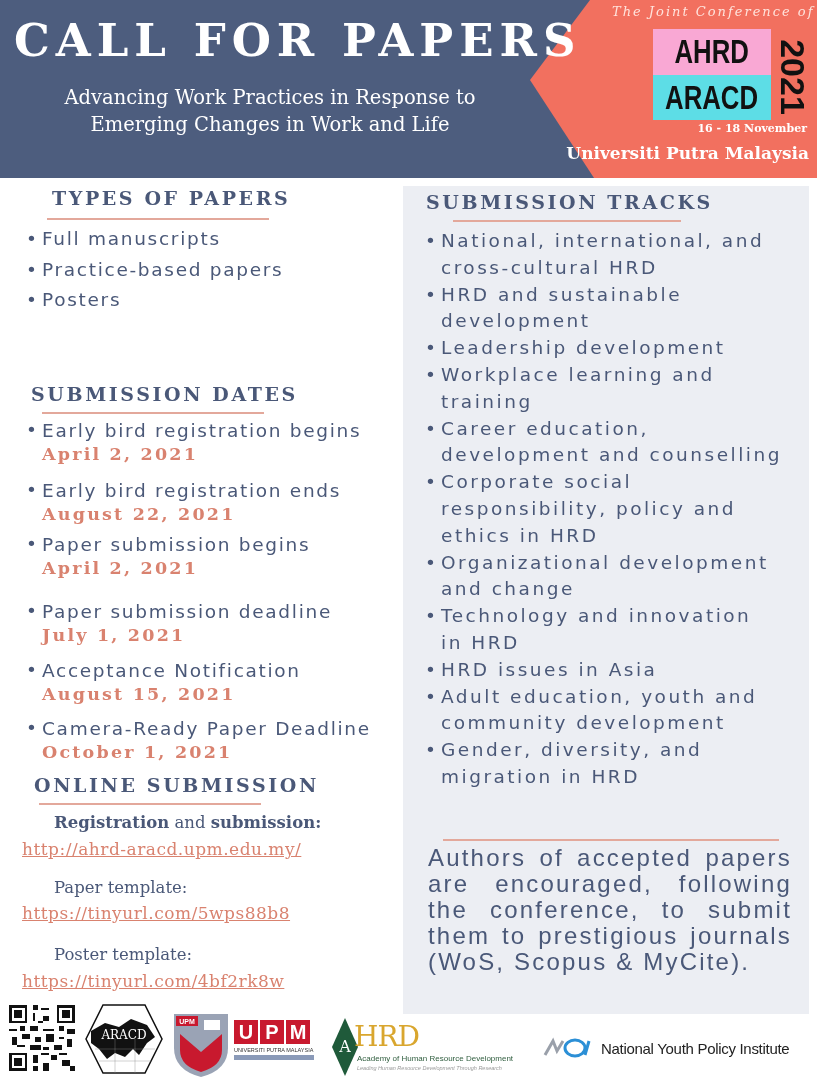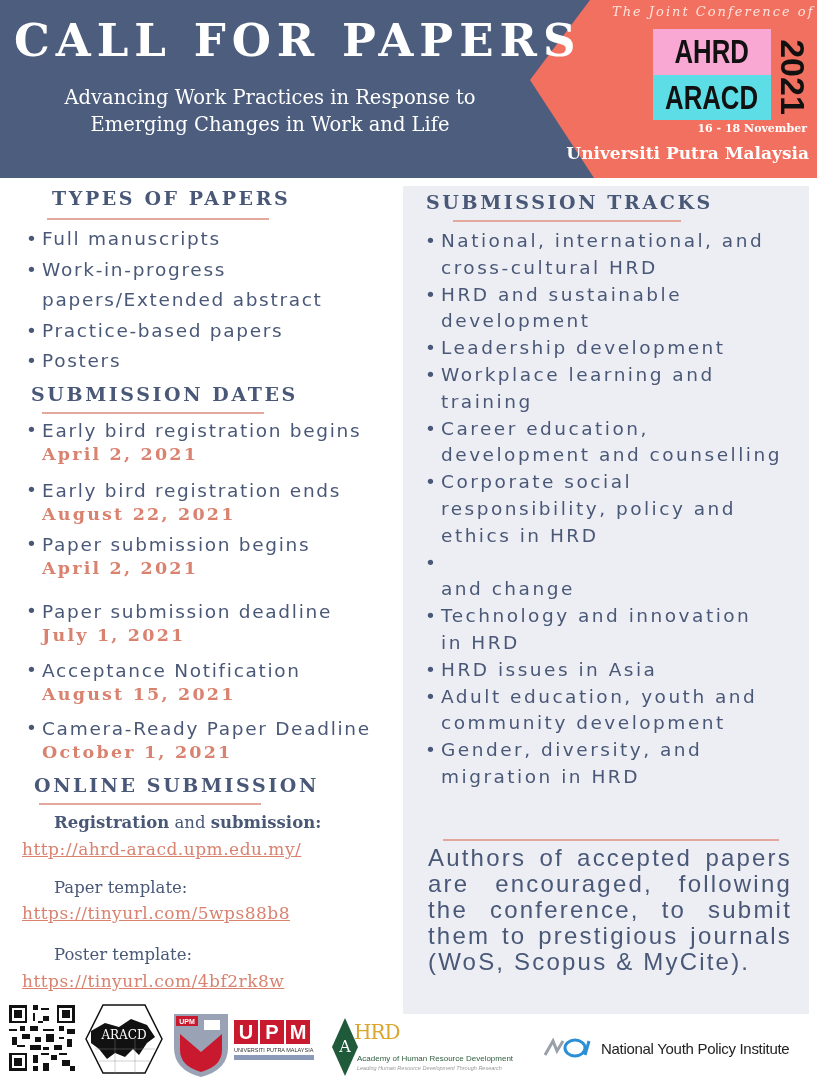--- a/index.html
+++ b/index.html
@@ -51,21 +51,21 @@
   .qr { position: absolute; left: 9px; top: 5px; width: 66px; height: 66px; }
   .aracd { position: absolute; left: 85px; top: 3px; width: 78px; height: 72px; }
   .upm-shield { position: absolute; left: 172px; top: 12px; width: 58px; height: 66px; }
   .upm-word { position: absolute; left: 234px; top: 20px; width: 80px; height: 50px; }
   .upm-letters { display: flex; gap: 2px; }
   .upm-letters span { display: inline-block; width: 24px; height: 24px; background: #c8192e; color: #fff; font-family: "Liberation Sans", sans-serif; font-weight: bold; font-size: 20px; line-height: 24px; text-align: center; }
   .upm-sub { font-family: "Liberation Sans", sans-serif; font-size: 5.5px; color: #333; margin-top: 3px; white-space: nowrap; }
   .upm-band { margin-top: 2px; height: 5px; background: #8a9ab8; }
   .ahrd-logo { position: absolute; left: 330px; top: 18px; width: 180px; height: 60px; }
   .ahrd-diamond { position: absolute; left: 2px; top: 0; width: 26px; height: 58px; }
-  .ahrd-word { position: absolute; left: 24px; top: 2px; font-family: "DejaVu Serif", serif; font-size: 20px; color: #d9a62e; letter-spacing: -1px; }
+  .ahrd-word { position: absolute; left: 24px; top: 2px; font-family: "DejaVu Serif", serif; font-size: 28px; color: #d9a62e; letter-spacing: -1px; }
   .ahrd-sub { position: absolute; left: 27px; top: 36px; font-family: "Liberation Sans", sans-serif; font-size: 8px; color: #2f5d3e; white-space: nowrap; }
   .ahrd-tag { position: absolute; left: 27px; top: 47px; font-family: "Liberation Sans", sans-serif; font-style: italic; font-size: 5.5px; color: #999; white-space: nowrap; }
   .nypi { position: absolute; left: 543px; top: 34px; height: 28px; display: flex; align-items: center; gap: 6px; }
   .nypi-mark { width: 52px; height: 22px; }
   .nypi-name { font-family: "Liberation Sans", sans-serif; font-size: 15px; color: #222; letter-spacing: -0.3px; white-space: nowrap; }
 </style>
 </head>
 <body>
 
 <div class="header">
@@ -90,21 +90,20 @@
     <span>2021</span>
   </div>
   <div class="conf-dates">16 - 18 November</div>
   <div class="conf-venue">Universiti Putra Malaysia</div>
 </div>
 
 <div class="sec-heading" style="left:52px; top:187px;">TYPES OF PAPERS</div>
 <div class="sec-rule" style="left:47px; top:218px; width:222px;"></div>
 <ul class="list types" style="left:26px; top:224px;">
   <li><span>Full manuscripts</span></li>
-  <li><span>Work-in-progress</span><br><span>papers/Extended abstract</span></li>
   <li><span>Practice-based papers</span></li>
   <li><span>Posters</span></li>
 </ul>
 
 <div class="sec-heading" style="left:31px; top:383px;">SUBMISSION DATES</div>
 <div class="sec-rule" style="left:42px; top:412px; width:222px;"></div>
 
 <ul class="list dates" style="left:26px; top:419px;">
   <li>
       <span class="date-label">Early bird registration begins</span>
@@ -158,21 +157,21 @@
 <div class="sec-heading" style="left:426px; top:191px;">SUBMISSION TRACKS</div>
 <div class="sec-rule" style="left:453px; top:220px; width:228px;"></div>
 
 <ul class="list tracks" id="tracks-list">
     <li><span>National, international, and</span><br><span>cross-cultural HRD</span></li>
     <li><span>HRD and sustainable</span><br><span>development</span></li>
     <li><span>Leadership development</span></li>
     <li><span>Workplace learning and</span><br><span>training</span></li>
     <li><span>Career education,</span><br><span>development and counselling</span></li>
     <li><span>Corporate social</span><br><span>responsibility, policy and</span><br><span>ethics in HRD</span></li>
-    <li><br><span>and change</span></li>
+    <li><span>Organizational development</span><br><span>and change</span></li>
     <li><span>Technology and innovation</span><br><span>in HRD</span></li>
     <li><span>HRD issues in Asia</span></li>
     <li><span>Adult education, youth and</span><br><span>community development</span></li>
     <li><span>Gender, diversity, and</span><br><span>migration in HRD</span></li>
   </ul>
 
 <div class="note-rule"></div>
 <div class="note">Authors of accepted papers are encouraged, following the conference, to submit them to prestigious journals (WoS, Scopus &amp; MyCite).</div>
 
 <div class="footer">

